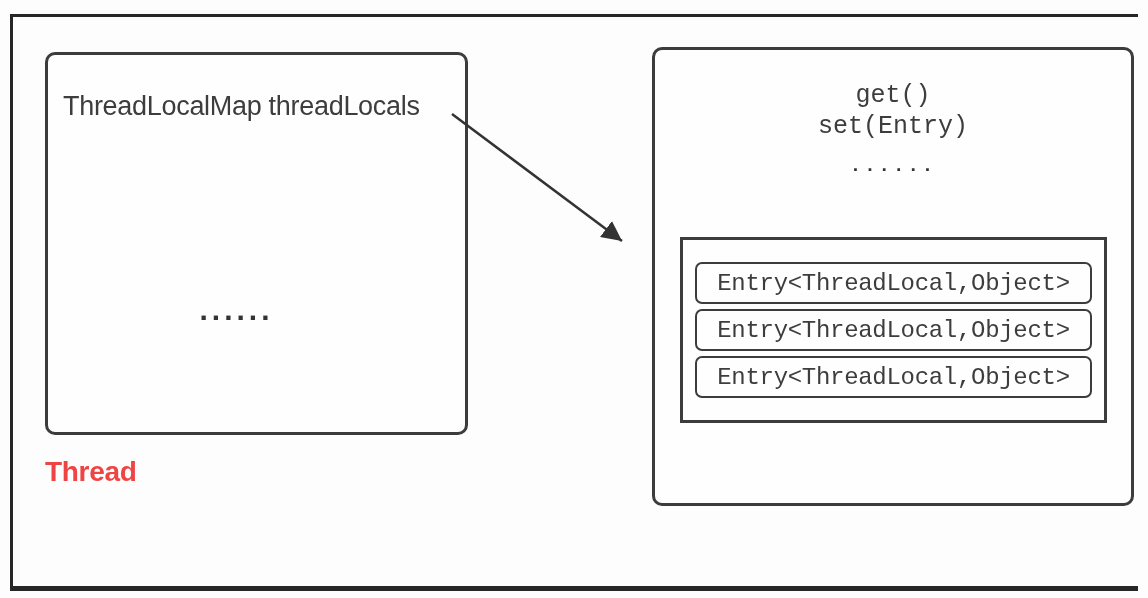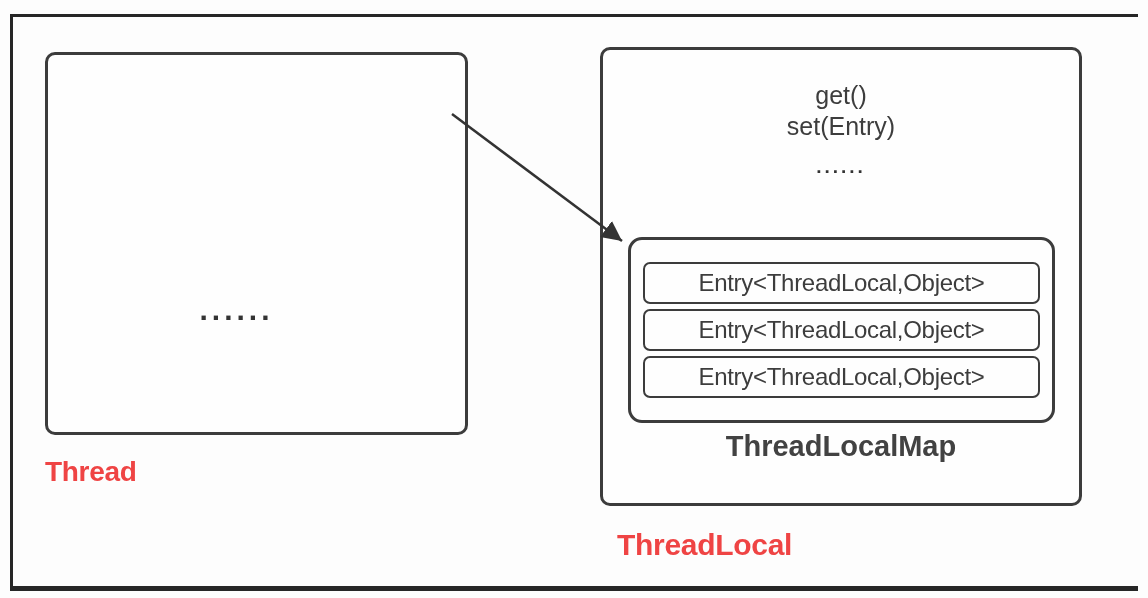--- a/index.html
+++ b/index.html
@@ -24,31 +24,31 @@
   }
   .thread-dots {
     position: absolute; left: 0; right: 40px; top: 238px; text-align: center;
     font-size: 30px; font-weight: 700; letter-spacing: 4px; color: #333;
   }
   .outside-label {
     position: absolute; text-align: left; font-weight: 700; color: #ef4444;
     letter-spacing: -0.3px;
   }
   .thread-label { left: 45px; width: 423px; top: 456px; font-size: 28px; }
-  .tl-box { left: 600px; top: 47px; width: 482px; height: 459px; }
+  .tl-box { left: 652px; top: 47px; width: 482px; height: 459px; font-family: Liberation Mono, monospace; }
   .methods {
     position: absolute; left: 0; right: 0; top: 30px; text-align: center;
     font-size: 25px; line-height: 31px; color: #3d3d3d; font-weight: 500;
   }
   .methods-dots {
     margin-top: 9px; font-size: 19px; font-weight: 700; letter-spacing: 3px; color: #333;
   }
   .map-box {
     position: absolute; left: 25px; top: 187px; width: 427px; height: 186px;
-    border: 3px solid #3c3c3c; border-radius: 14px; background: #fefefe;
+    border: 3px solid #3c3c3c; border-radius: 0; background: #fefefe;
     box-sizing: border-box; padding: 22px 12px 16px;
     display: flex; flex-direction: column; gap: 5px;
   }
   .entry {
     border: 2.5px solid #3c3c3c; border-radius: 7px; height: 42px;
     display: flex; align-items: center; justify-content: center;
     font-size: 24px; letter-spacing: -0.3px; color: #3d3d3d;
     box-sizing: border-box; background: #fefefe;
   }
   .map-label {
@@ -59,40 +59,39 @@
   .arrow { position: absolute; left: 0; top: 0; pointer-events: none; }
 </style>
 </head>
 <body>
 
 <div class="stage">
 
   <div class="frame"></div>
 
   <div class="box thread-box">
+    <div class="field">ThreadLocalMap threadLocals</div>
     <div class="thread-dots">......</div>
   </div>
   <div class="outside-label thread-label">Thread</div>
 
   <div class="box tl-box">
     <div class="methods">
       <div>get()</div>
       <div>set(Entry)</div>
       <div class="methods-dots">......</div>
     </div>
 
     <div class="map-box">
       <div class="entry">Entry&lt;ThreadLocal,Object&gt;</div>
       <div class="entry">Entry&lt;ThreadLocal,Object&gt;</div>
       <div class="entry">Entry&lt;ThreadLocal,Object&gt;</div>
     </div>
 
-    <div class="map-label">ThreadLocalMap</div>
   </div>
-  <div class="outside-label tl-label">ThreadLocal</div>
 
   <svg class="arrow" width="1148" height="598" viewBox="0 0 1148 598">
     <defs>
       <marker id="ah" markerWidth="9" markerHeight="8" refX="8" refY="4" orient="auto">
         <path d="M0,0 L8,4 L0,8 z" fill="#333333"></path>
       </marker>
     </defs>
     <line x1="452" y1="114" x2="622" y2="241" stroke="#333333" stroke-width="2.5" marker-end="url(#ah)"></line>
   </svg>
 

